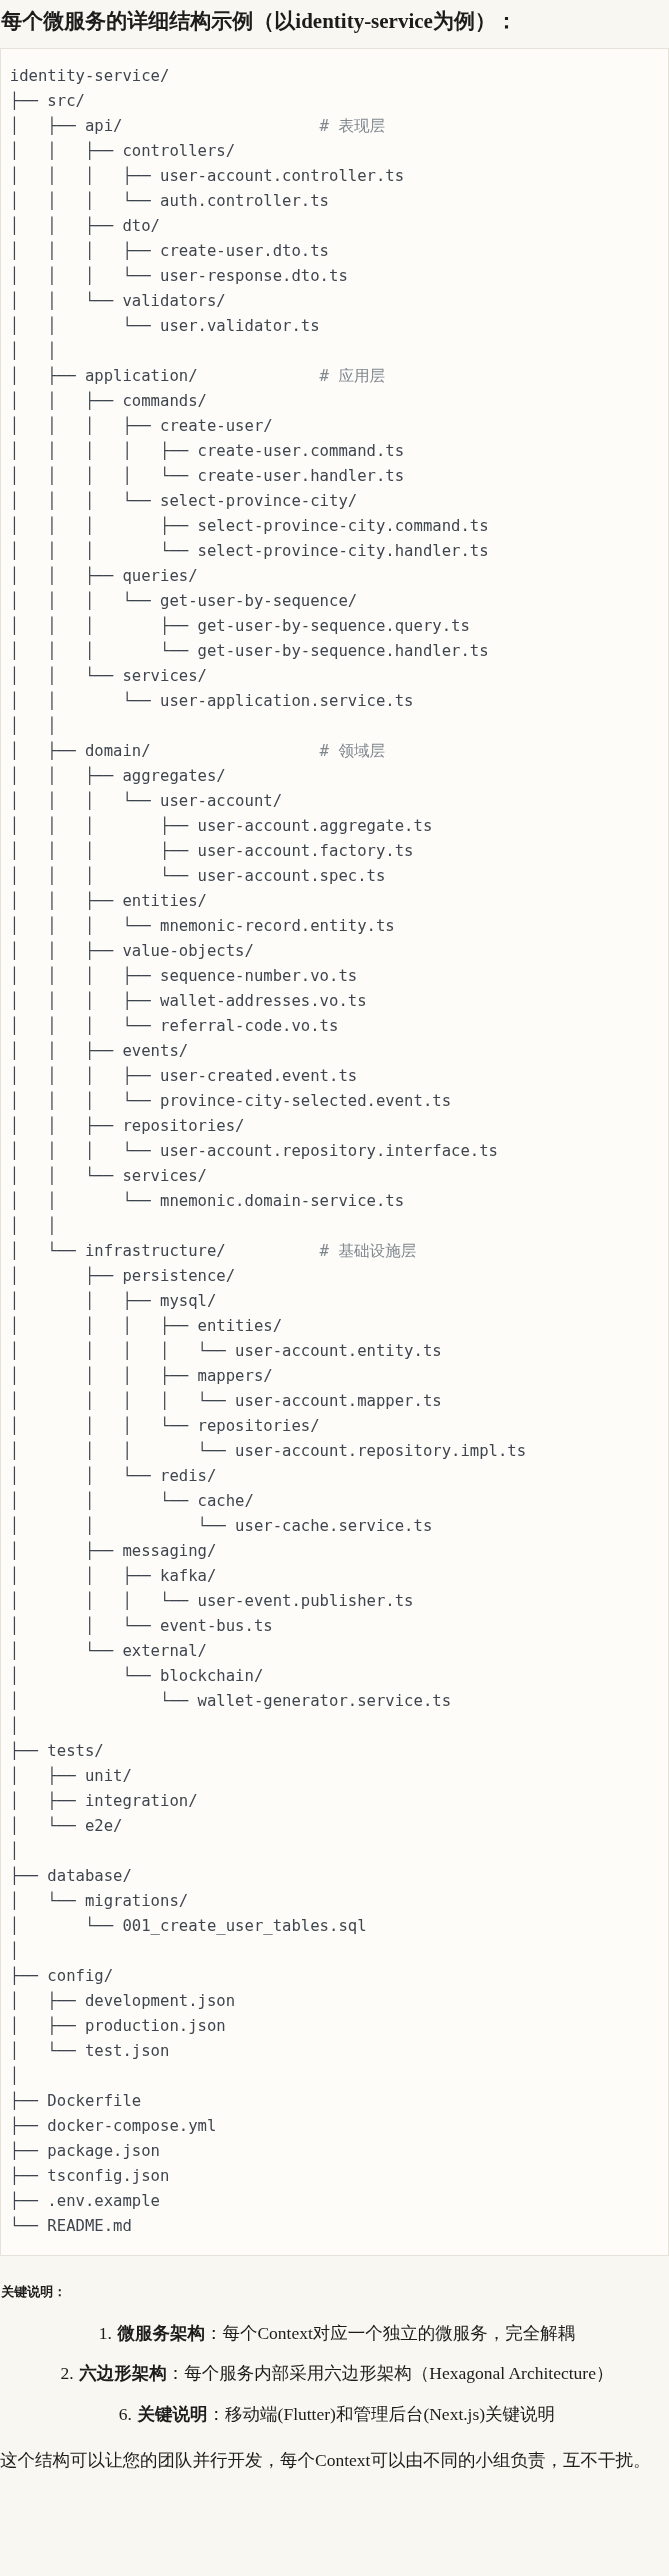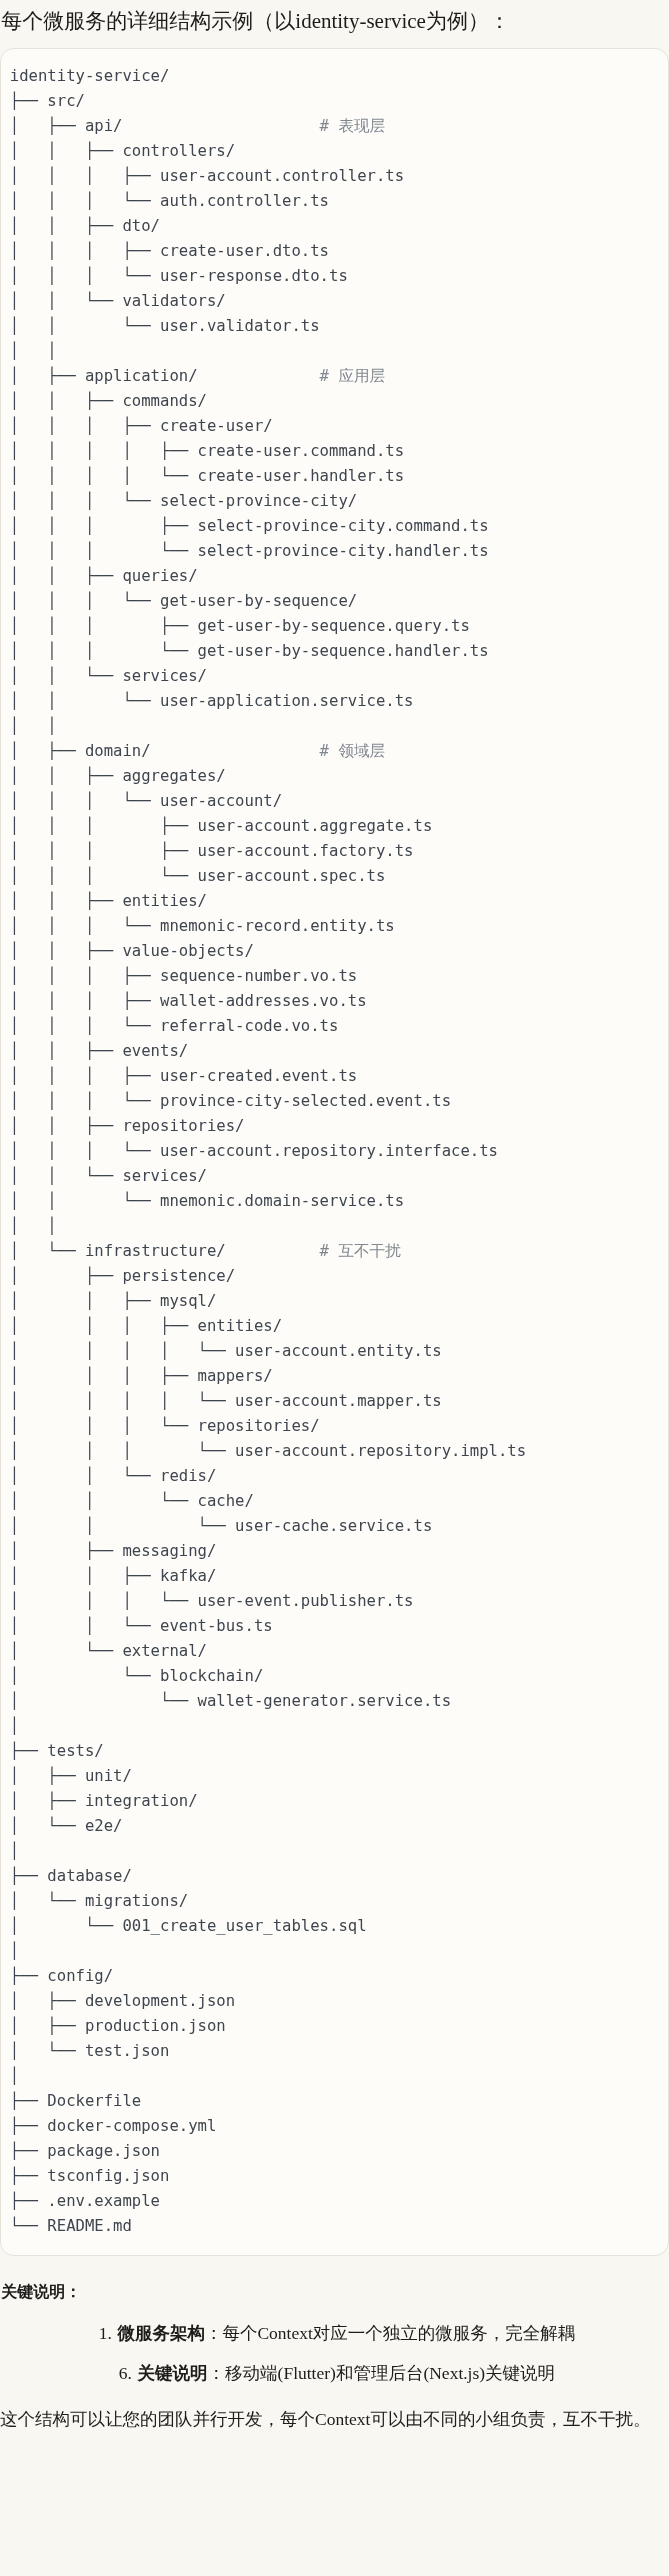--- a/index.html
+++ b/index.html
@@ -16,44 +16,44 @@
     width:669px;
     background:var(--page_bg);
     color:var(--body_text);
     font-family:"Liberation Serif", serif;
   }
   .page{padding:6.3px 0 15px 0;}
   h1.page-title{
     margin:0 0 11.3px 1.3px;
     font-size:21px;
     line-height:30px;
-    font-weight:normal;
+    font-weight:bold;
     color:var(--body_text);
     font-family:"Liberation Serif", serif;
   }
   .code-block{
     background:var(--code_bg);
     border:0.6px solid var(--code_border);
-    border-radius:14px;
+    border-radius:0;
     padding:15.6px 8.8px;
     width:100%;
   }
   .code-block pre{
     margin:0;
     font-family:"DejaVu Sans Mono", monospace;
     font-size:15.6px;
     line-height:25px;
     color:var(--code_text);
     white-space:pre;
     overflow:hidden;
   }
   .code-block pre .cmt{color:var(--comment_text);}
   h2.section-heading{
     margin:22.5px 0 15px 1.3px;
-    font-size:16px;
+    font-size:13px;
     line-height:27.5px;
     font-weight:bold;
   }
   .notes{margin:0 0 0 5px;padding:0;text-align:center;}
   .note{
     list-style:none;
     font-size:17.5px;
     line-height:25px;
     margin:0 0 15.6px 0;
     white-space:nowrap;
@@ -115,21 +115,21 @@
 │   │   │   ├── wallet-addresses.vo.ts
 │   │   │   └── referral-code.vo.ts
 │   │   ├── events/
 │   │   │   ├── user-created.event.ts
 │   │   │   └── province-city-selected.event.ts
 │   │   ├── repositories/
 │   │   │   └── user-account.repository.interface.ts
 │   │   └── services/
 │   │       └── mnemonic.domain-service.ts
 │   │
-│   └── infrastructure/          <span class="cmt"># 互不干扰</span>
+│   └── infrastructure/          <span class="cmt"># 基础设施层</span>
 │       ├── persistence/
 │       │   ├── mysql/
 │       │   │   ├── entities/
 │       │   │   │   └── user-account.entity.ts
 │       │   │   ├── mappers/
 │       │   │   │   └── user-account.mapper.ts
 │       │   │   └── repositories/
 │       │   │       └── user-account.repository.impl.ts
 │       │   └── redis/
 │       │       └── cache/
@@ -162,19 +162,20 @@
 ├── tsconfig.json
 ├── .env.example
 └── README.md
 </pre>
   </div>
 
   <h2 class="section-heading">关键说明：</h2>
 
   <ul class="notes">
     <li class="note"><span class="num">1.</span><strong>微服务架构</strong><span>：每个Context对应一个独立的微服务，完全解耦</span></li>
+    <li class="note"><span class="num">2.</span><strong>六边形架构</strong><span>：每个服务内部采用六边形架构（Hexagonal Architecture）</span></li>
     <li class="note"><span class="num">6.</span><strong>关键说明</strong><span>：移动端(Flutter)和管理后台(Next.js)关键说明</span></li>
   </ul>
 
   <p class="closing-note">这个结构可以让您的团队并行开发，每个Context可以由不同的小组负责，互不干扰。</p>
 
 </div>
 
 
 </body></html>

